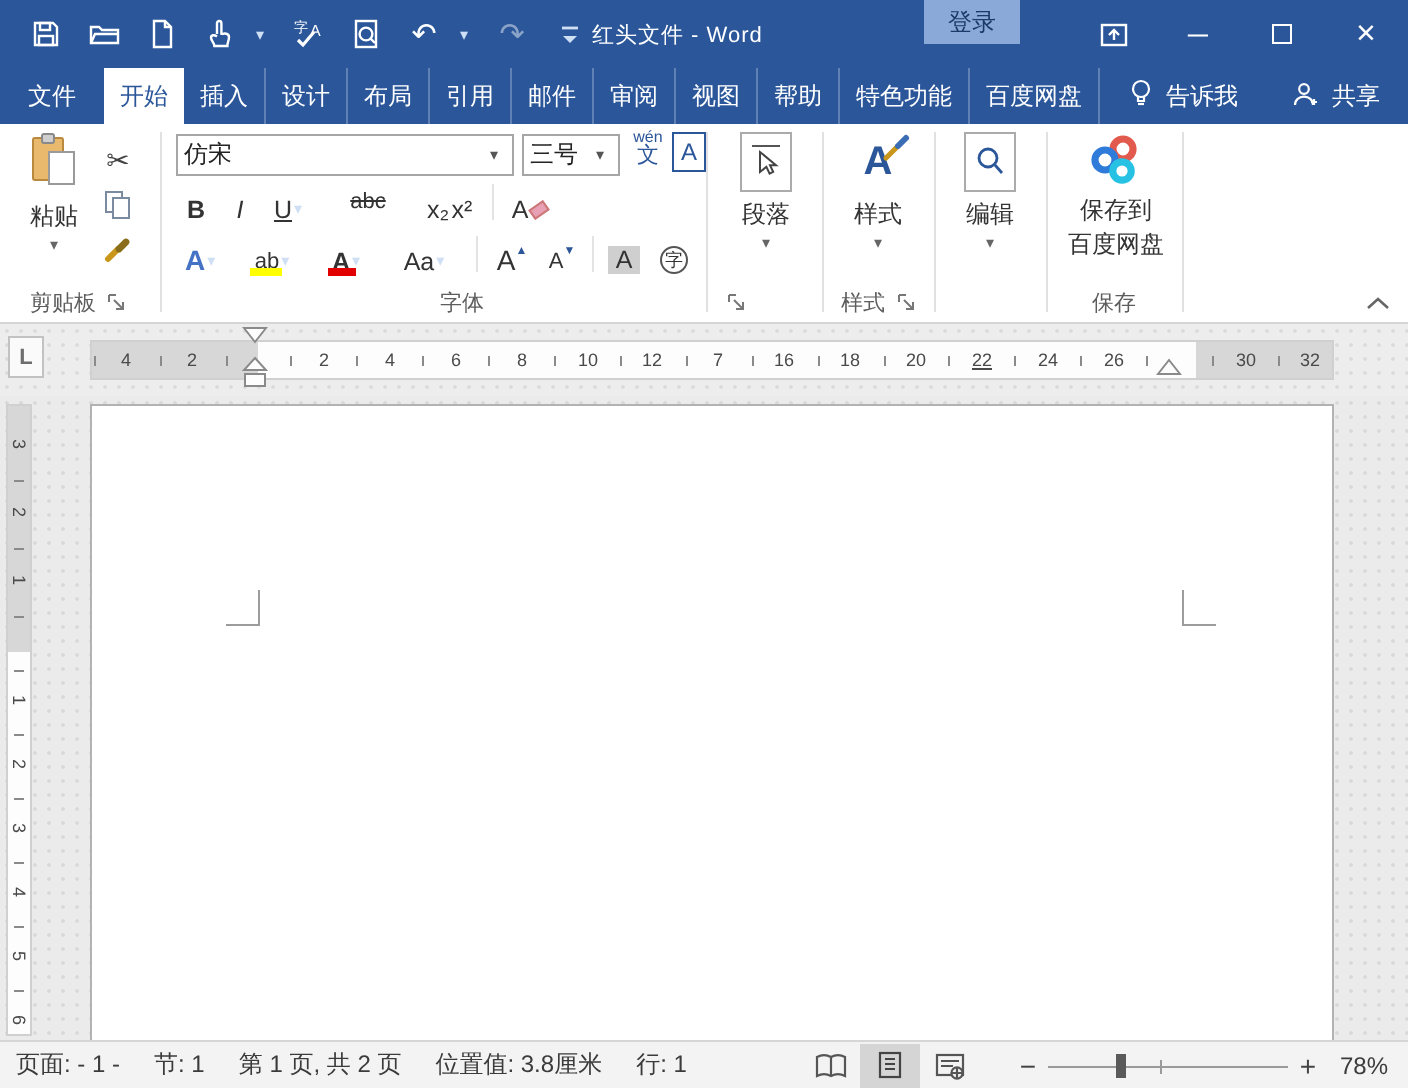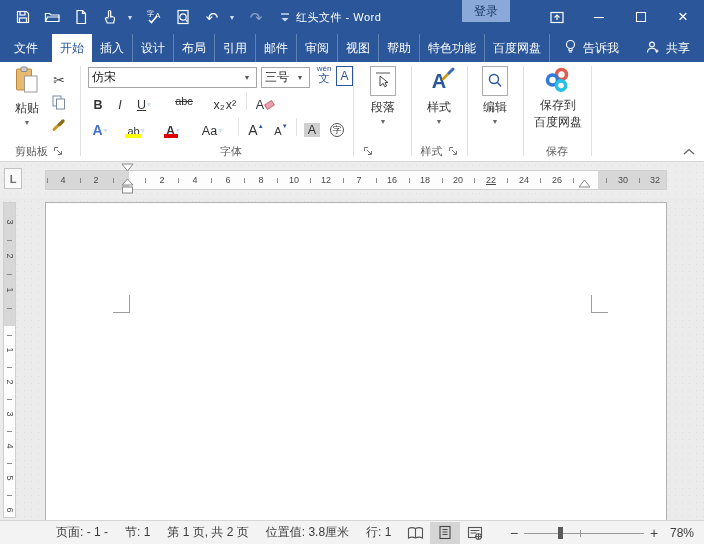--- a/index.html
+++ b/index.html
@@ -69,21 +69,21 @@
   .vtick{position:absolute;left:3px;width:5px;height:1px;background:#8a8a8a;}
   .vnum{position:absolute;left:0;width:11px;text-align:center;font-size:9px;color:#4a4a4a;transform:rotate(90deg);}
   .page{position:absolute;left:45px;top:4px;width:622px;height:318px;background:#fff;border:1px solid #b2b2b2;border-bottom:none;}
   .cmark{position:absolute;width:17px;height:18px;}
   .cmark.tl{left:67px;top:92px;border-right:1px solid #9c9c9c;border-bottom:1px solid #9c9c9c;}
   .cmark.tr{left:545px;top:92px;border-left:1px solid #9c9c9c;border-bottom:1px solid #9c9c9c;}
 
   
   .statusbar{position:absolute;left:0;top:520px;width:704px;height:24px;background:#f3f3f3;border-top:1px solid #d6d6d6;
     display:flex;align-items:center;color:#3b3b3b;font-size:12px;}
-  .sb-left{display:flex;align-items:center;gap:17px;padding-left:8px;margin-left:48px;}
+  .sb-left{display:flex;align-items:center;gap:17px;padding-left:8px;}
   .sb-item{white-space:nowrap;}
   .viewbtn{width:30px;height:22px;display:flex;align-items:center;justify-content:center;color:#555;}
   .viewbtn.sel{background:#d5d5d5;}
   .zoomwrap{display:flex;align-items:center;margin-left:14px;}
   .zbtn{width:20px;text-align:center;color:#444;font-size:14px;}
   .ztrack{position:relative;width:120px;height:22px;}
   .zline{position:absolute;left:0;right:0;top:11px;height:1px;background:#9a9a9a;}
   .zdetent{position:absolute;left:56px;top:8px;width:1px;height:7px;background:#9a9a9a;}
   .zthumb{position:absolute;left:34px;top:5px;width:5px;height:12px;background:#5a5a5a;}
   .zlabel{width:40px;text-align:right;padding-right:10px;color:#3b3b3b;}

